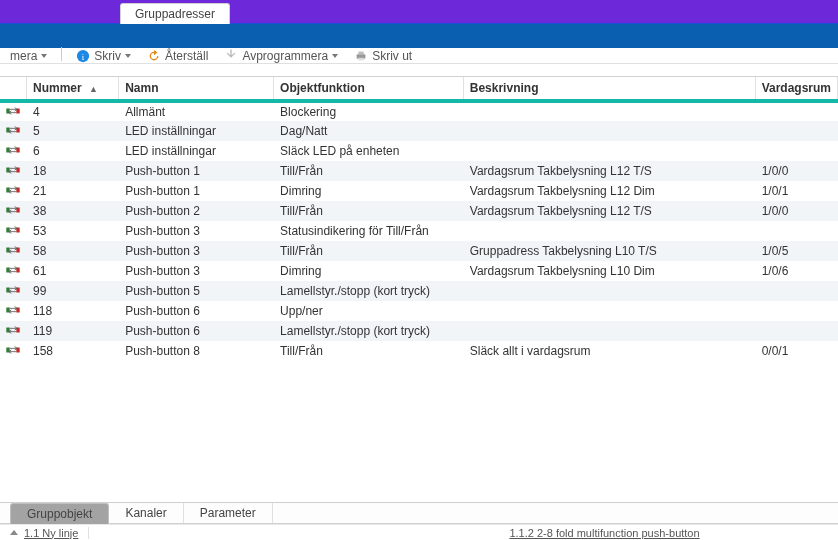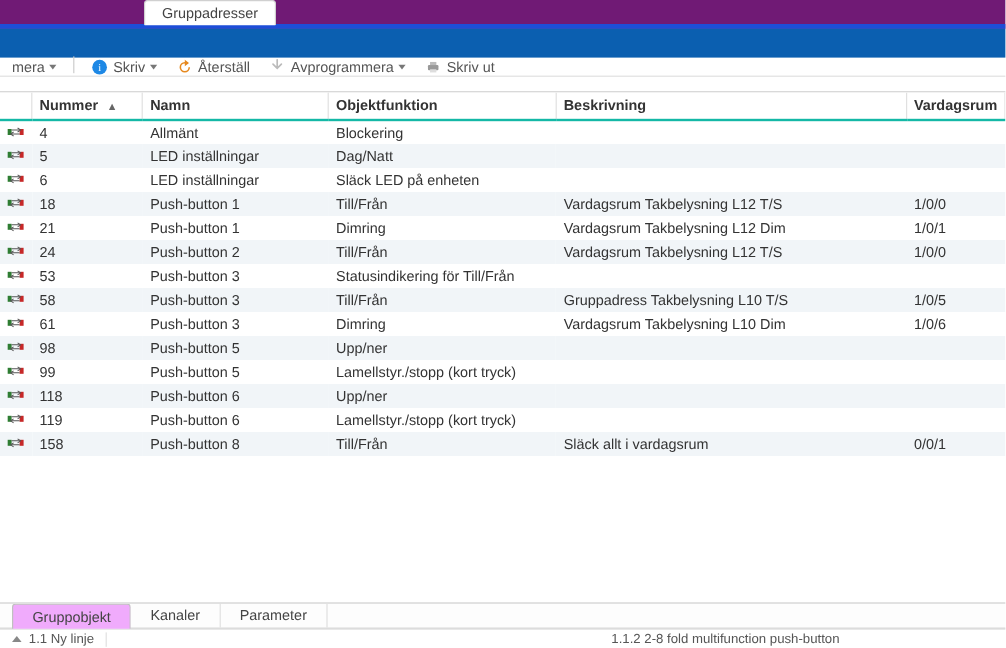--- a/index.html
+++ b/index.html
@@ -8,25 +8,25 @@
     font-size: 12px;
     color: #333;
     background: #fff;
     width: 838px;
     height: 540px;
     overflow: hidden;
     position: relative;
   }
   .top-tabs {
     height: 24px;
-    border-bottom: 4px solid #1d4ed8;
+    border-bottom: 1px solid #1d4ed8;
     display: flex;
     align-items: flex-end;
     padding-left: 120px;
-    background: #701a75;
+    background: #6d28d9;
   }
   .top-tab {
     border: 1px solid #d0d0d0;
     border-bottom: none;
     background: #fff;
     padding: 3px 14px;
     font-size: 12px;
     color: #444;
     border-top-left-radius: 3px;
     border-top-right-radius: 3px;
@@ -73,21 +73,21 @@
   table {
     width: 100%;
     border-collapse: collapse;
     font-size: 12px;
   }
   thead th {
     text-align: left;
     font-weight: 600;
     padding: 4px 6px;
     border-right: 1px solid #e0e0e0;
-    border-bottom: 2px solid #14b8a6;
+    border-bottom: 4px solid #14b8a6;
     color: #333;
     white-space: nowrap;
     background:#fff;
   }
   tbody td {
     padding: 2px 6px;
     border-right: 1px solid transparent;
     white-space: nowrap;
     color: #333;
     height: 20px;
@@ -115,35 +115,36 @@
   .btab {
     padding: 3px 16px;
     font-size: 12px;
     color: #444;
     border-right: 1px solid #e0e0e0;
     cursor: pointer;
   }
   .btab.active {
     border: 1px solid #c0c0c0;
     border-bottom: 1px solid #fff;
-    background: #f0abfc;
+    background: #a3a3a3;
     border-top-left-radius: 3px;
     border-top-right-radius: 3px;
     position: relative;
     top: 1px;
   }
   .statusbar {
     position: absolute;
     left:0; right:0; bottom:0;
     height:16px;
     border-top:1px solid #e8e8e8;
     font-size:11px;
     color:#555;
     display:flex;
     align-items:center;
+    text-decoration:underline;
   }
   .status-left { padding: 0 10px; border-right:1px solid #e0e0e0; display:flex; align-items:center; gap:6px;}
   .status-mid { flex:1; text-align:left; padding-left: 420px; }
   .up-tri {
     width:0;height:0;border-left:4px solid transparent;border-right:4px solid transparent;border-bottom:5px solid #888;display:inline-block;
   }
 </style>
 </head>
 <body>
 
@@ -279,21 +280,21 @@
           <td class="col-desc">Vardagsrum Takbelysning L12 Dim</td>
           <td>1/0/1</td>
         </tr>
         <tr>
           <td class="col-icon"><span class="obj-icon"><svg viewBox="0 0 16 12">
                 <rect x="0" y="3" width="4" height="6" fill="#2e7d32"></rect>
                 <rect x="12" y="3" width="4" height="6" fill="#c62828"></rect>
                 <path d="M4 4h8M4 8h8" stroke="#555" stroke-width="1"></path>
                 <path d="M10 2l3 2-3 2M6 6l-3 2 3 2" fill="none" stroke="#555" stroke-width="1"></path>
               </svg></span></td>
-          <td class="col-num">24</td>
+          <td class="col-num">38</td>
           <td class="col-name">Push-button 2</td>
           <td class="col-func">Till/Från</td>
           <td class="col-desc">Vardagsrum Takbelysning L12 T/S</td>
           <td>1/0/0</td>
         </tr>
         <tr>
           <td class="col-icon"><span class="obj-icon"><svg viewBox="0 0 16 12">
                 <rect x="0" y="3" width="4" height="6" fill="#2e7d32"></rect>
                 <rect x="12" y="3" width="4" height="6" fill="#c62828"></rect>
                 <path d="M4 4h8M4 8h8" stroke="#555" stroke-width="1"></path>
@@ -331,33 +332,20 @@
           <td class="col-desc">Vardagsrum Takbelysning L10 Dim</td>
           <td>1/0/6</td>
         </tr>
         <tr>
           <td class="col-icon"><span class="obj-icon"><svg viewBox="0 0 16 12">
                 <rect x="0" y="3" width="4" height="6" fill="#2e7d32"></rect>
                 <rect x="12" y="3" width="4" height="6" fill="#c62828"></rect>
                 <path d="M4 4h8M4 8h8" stroke="#555" stroke-width="1"></path>
                 <path d="M10 2l3 2-3 2M6 6l-3 2 3 2" fill="none" stroke="#555" stroke-width="1"></path>
               </svg></span></td>
-          <td class="col-num">98</td>
-          <td class="col-name">Push-button 5</td>
-          <td class="col-func">Upp/ner</td>
-          <td class="col-desc"></td>
-          <td></td>
-        </tr>
-        <tr>
-          <td class="col-icon"><span class="obj-icon"><svg viewBox="0 0 16 12">
-                <rect x="0" y="3" width="4" height="6" fill="#2e7d32"></rect>
-                <rect x="12" y="3" width="4" height="6" fill="#c62828"></rect>
-                <path d="M4 4h8M4 8h8" stroke="#555" stroke-width="1"></path>
-                <path d="M10 2l3 2-3 2M6 6l-3 2 3 2" fill="none" stroke="#555" stroke-width="1"></path>
-              </svg></span></td>
           <td class="col-num">99</td>
           <td class="col-name">Push-button 5</td>
           <td class="col-func">Lamellstyr./stopp (kort tryck)</td>
           <td class="col-desc"></td>
           <td></td>
         </tr>
         <tr>
           <td class="col-icon"><span class="obj-icon"><svg viewBox="0 0 16 12">
                 <rect x="0" y="3" width="4" height="6" fill="#2e7d32"></rect>
                 <rect x="12" y="3" width="4" height="6" fill="#c62828"></rect>

